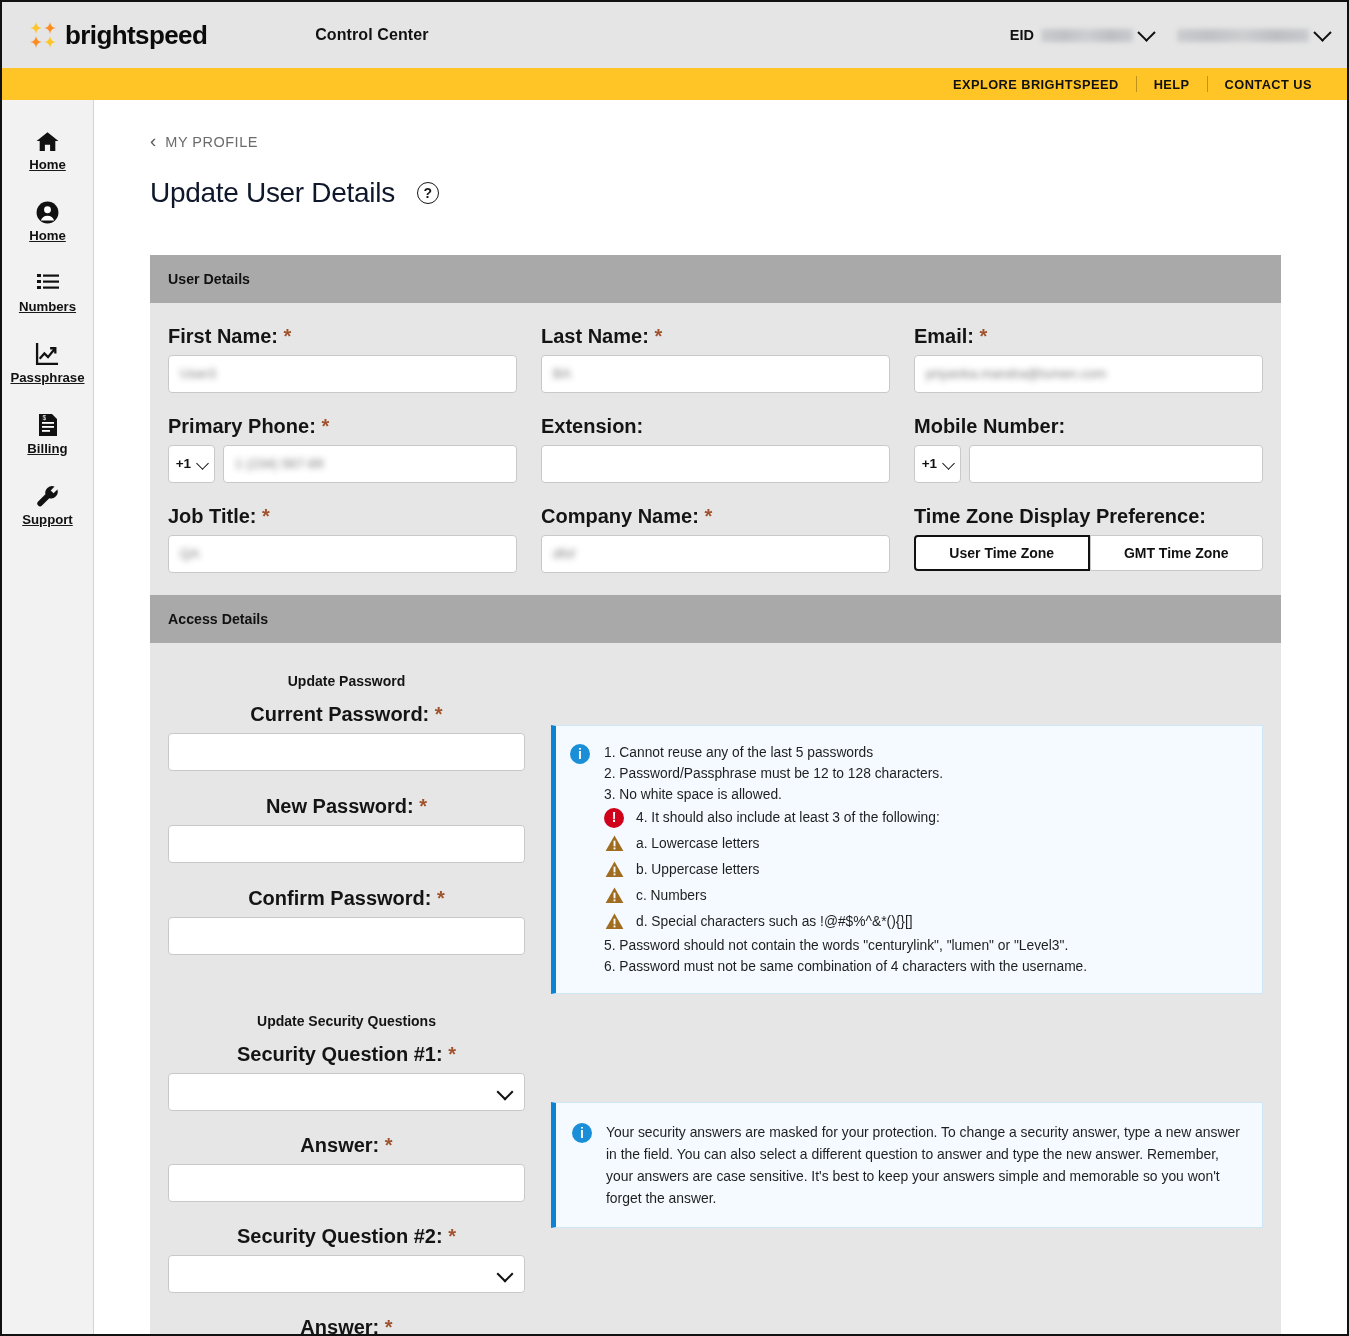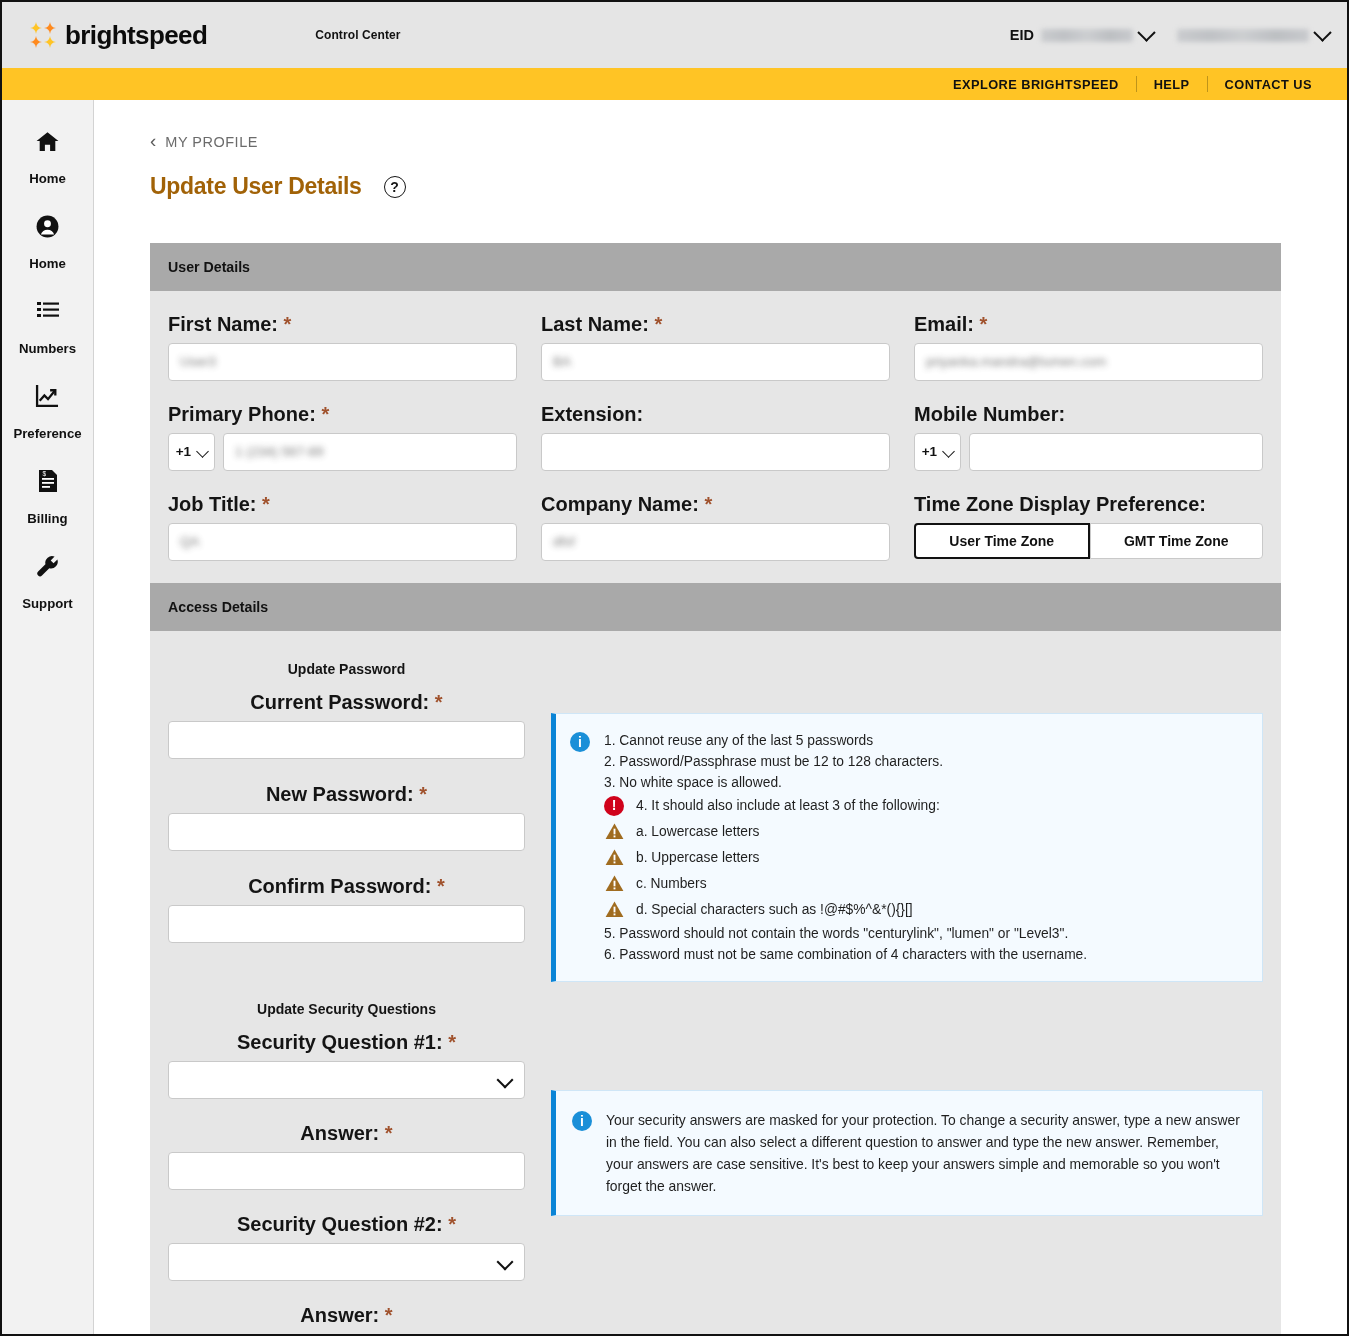--- a/index.html
+++ b/index.html
@@ -13,52 +13,52 @@
     border:2px solid #111;
   }
   .app { position:relative; width:1345px; height:1332px; background:#fff; display:flex; flex-direction:column; }
 
   
   .topbar { height:66px; background:#e5e5e5; display:flex; align-items:center; flex:0 0 66px; position:relative; }
   .brand { display:flex; align-items:center; margin-left:28px; }
   .logo-mark { width:26px; height:26px; position:relative; display:grid; grid-template-columns:1fr 1fr; grid-template-rows:1fr 1fr; gap:1px; }
   .star { width:12px; height:12px; }
   .brand-name { font-size:26px; font-weight:bold; letter-spacing:-0.6px; margin-left:9px; color:#0b0b0b; }
-  .cc-title { margin-left:108px; font-size:12px; font-weight:bold; color:#111; letter-spacing:0.1px; }
+  .cc-title { margin-left:108px; font-size:16px; font-weight:bold; color:#111; letter-spacing:0.1px; }
   .top-right { position:absolute; right:18px; top:0; height:66px; display:flex; align-items:center; gap:24px; }
   .eid-group { display:flex; align-items:center; gap:7px; font-size:14.5px; font-weight:bold; color:#111; }
   .redact { display:inline-block; height:13px; border-radius:2px;
             background:linear-gradient(90deg,#c6c8cb,#b9bcc0,#c9cbce,#b6b9bd,#c4c6ca);
             filter:blur(2.6px); opacity:.85; vertical-align:middle; }
   .chev { width:13px; height:13px; border-right:2.2px solid #111; border-bottom:2.2px solid #111;
           transform:rotate(45deg) translate(-2px,-2px); flex:0 0 auto; }
   .chev-sm { width:9px; height:9px; border-right:1.8px solid #111; border-bottom:1.8px solid #111; transform:rotate(45deg); }
 
   
   .yellowbar { height:32px; background:#ffc425; display:flex; align-items:center; justify-content:flex-end;
                padding-right:18px; gap:0; flex:0 0 32px; }
   .yellowbar a { font-size:12.8px; font-weight:bold; color:#111; letter-spacing:0.45px; text-decoration:none; padding:0 17px; }
   .ybar-sep { width:1px; height:16px; background:#8a6d12; opacity:.55; }
 
   
   .body-split { display:flex; flex:1 1 auto; min-height:0; }
 
   
   .sidebar { width:92px; background:#f2f2f2; border-right:1px solid #d3d3d3; padding-top:14px; flex:0 0 92px; }
-  .nav-item { display:flex; flex-direction:column; align-items:center; gap:16px; padding:13px 0 13px; cursor:pointer; }
+  .nav-item { display:flex; flex-direction:column; align-items:center; gap:2px; padding:13px 0 13px; cursor:pointer;text-decoration:underline; }
   .nav-item .ico { width:28px; height:28px; display:flex; align-items:center; justify-content:center; }
   .nav-item .lbl { font-size:13.2px; font-weight:bold; color:#111; }
 
   
   .content { flex:1 1 auto; background:#fff; padding:0 30px 0 56px; overflow:hidden; }
   .crumb { display:flex; align-items:center; gap:9px; margin-top:33px; }
   .crumb-arrow { font-size:19px; color:#5a5a5a; line-height:1; margin-top:-2px; }
   .crumb-text { font-size:14.5px; color:#6b6b6b; letter-spacing:0.5px; }
   .page-title-row { display:flex; align-items:center; gap:22px; margin-top:8px; }
-  .page-title { font-size:23px; font-weight:bold; letter-spacing:-0.3px; color:#a16207; }
+  .page-title { font-size:28px; font-weight:normal; letter-spacing:-0.3px; color:#0f172a; }
   .help-circle { width:22px; height:22px; border:1.8px solid #161616; border-radius:50%;
                  display:flex; align-items:center; justify-content:center; font-size:14px; font-weight:bold; color:#161616; }
 
   
   .card { margin-top:27px; width:1131px; }
   .sec-head { background:#a9a9a9; height:48px; display:flex; align-items:center; padding-left:18px;
               font-size:14.2px; font-weight:bold; color:#121212; }
   .sec-body { background:#e6e6e6; padding:22px 18px 18px 18px; }
 
   .row3 { display:flex; gap:24px; margin-bottom:4px; }
@@ -188,21 +188,21 @@
         <span class="lbl">Numbers</span>
       </div>
       <div class="nav-item">
         <span class="ico">
           <svg viewBox="0 0 24 24" width="25" height="25" fill="none" stroke="#111" stroke-width="2.2">
             <path d="M2 2v19h19" stroke-linecap="square"></path>
             <path d="M4.5 16 9 11l3.5 3.5L19 6.5" fill="none"></path>
             <path d="M14.5 6h5v5" fill="none"></path>
           </svg>
         </span>
-        <span class="lbl">Preference</span>
+        <span class="lbl">Passphrase</span>
       </div>
       <div class="nav-item">
         <span class="ico">
           <svg viewBox="0 0 24 24" width="24" height="24">
               <path d="M3 1h13l5 5v17H3z" fill="#111"></path>
               <rect x="6" y="9" width="12" height="1.8" fill="#fff"></rect>
               <rect x="6" y="13" width="12" height="1.8" fill="#fff"></rect>
               <rect x="6" y="17" width="8" height="1.8" fill="#fff"></rect>
               <text x="6.5" y="7.4" font-size="6.5" fill="#fff" font-family="Liberation Sans">$</text>
             </svg>

